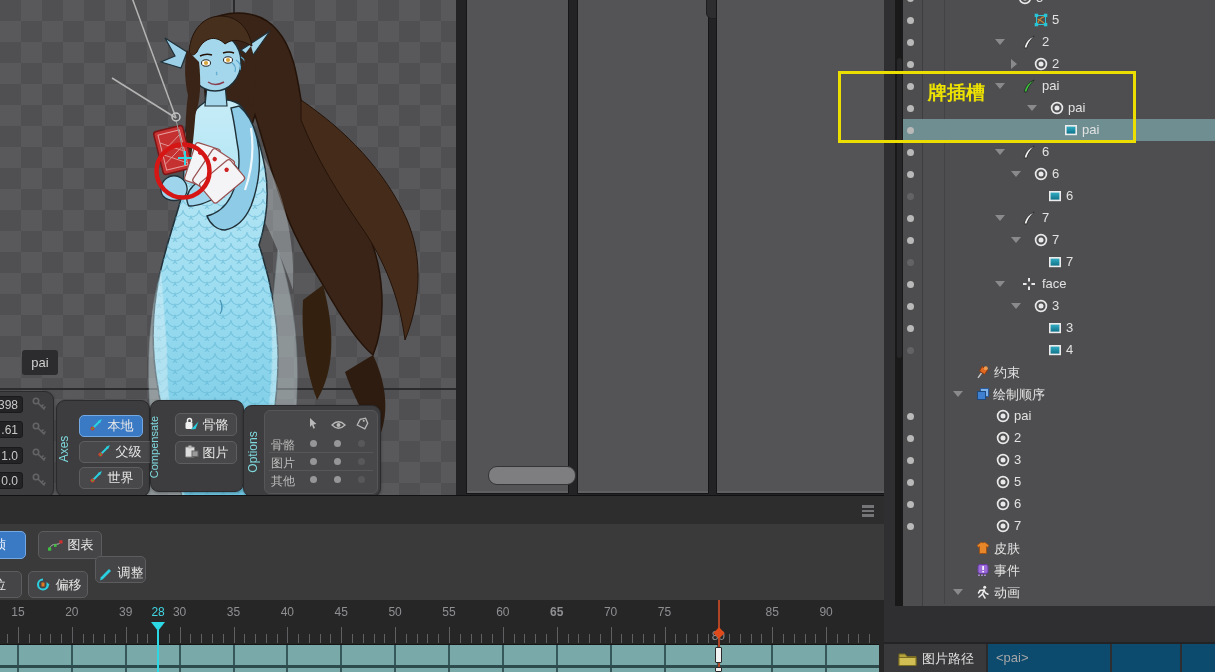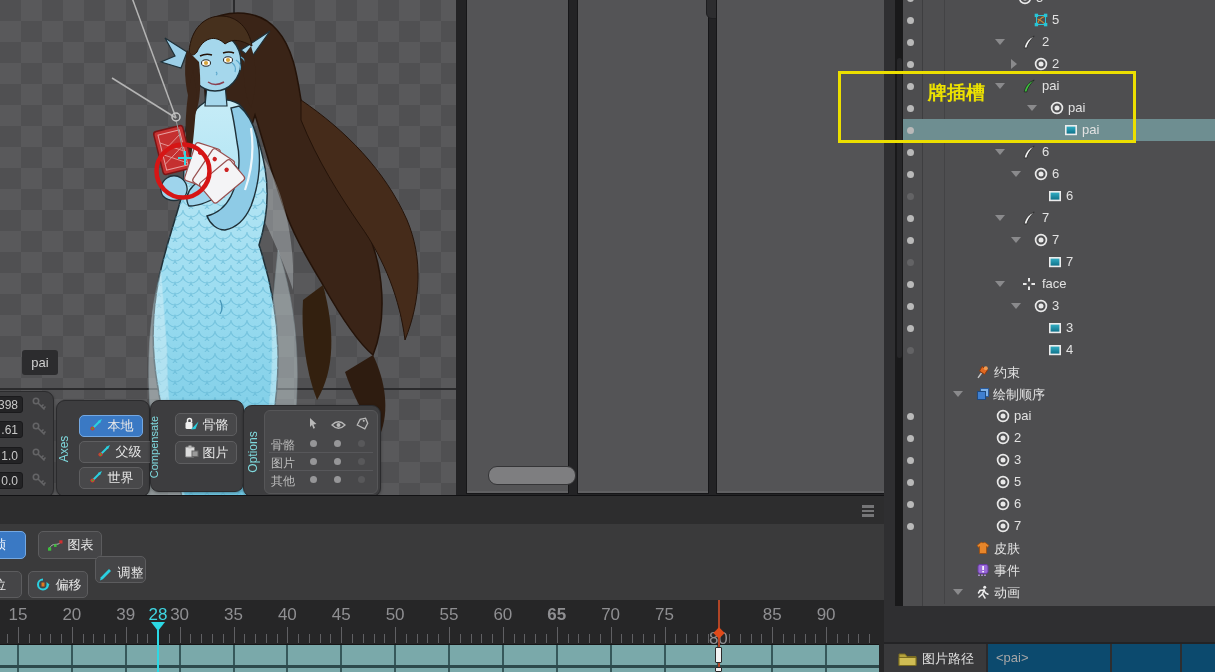--- a/index.html
+++ b/index.html
@@ -46,21 +46,21 @@
     border:1px solid #353537;border-radius:9px;}
   
   #botbar{left:0;top:495px;width:884px;height:29px;background:#2d2d2e;border-top:1px solid #121214;}
   .menu-line{position:absolute;left:862px;width:12px;height:2.5px;background:#757577;}
   #toolbar{left:0;top:524px;width:884px;height:76px;background:#3a3a3b;}
   .bbtn{position:absolute;background:#454547;border:1px solid #5c5c5e;border-radius:5px;color:#e6e6e6;
     font-size:13px;display:flex;align-items:center;justify-content:center;gap:5px;box-sizing:border-box;}
   .bbtn.primary{background:#3a79c4;border-color:#74a8e2;color:#fff;}
   
   #timeline{left:0;top:600px;width:884px;height:72px;background:#262627;}
-  .rlabel{position:absolute;top:5px;color:#8f8f92;font-size:17px;transform:translateX(-50%);}
+  .rlabel{position:absolute;top:5px;color:#8f8f92;font-size:12px;transform:translateX(-50%);}
   .rlabel.cur{color:#3fd6e2;text-align:right;}
   .tick{position:absolute;width:1px;background:#606063;}
   #dope{position:absolute;left:0;top:44px;width:879px;height:28px;background:#7aa9aa;border-top:1px solid #161617;}
   .dgrid{position:absolute;top:0;bottom:0;width:2px;background:#36585a;}
   #dope-sep{position:absolute;left:0;right:0;top:20px;height:3px;background:#2d4a4c;}
   .keyfr{position:absolute;width:7px;background:#f2f2f2;border:1px solid #2a2a2a;border-radius:1px;box-sizing:border-box;}
   #playhead-line{position:absolute;width:2px;background:#2cd8e4;}
   #playhead-tri{position:absolute;width:0;height:0;border-left:7px solid transparent;border-right:7px solid transparent;border-top:9px solid #2cd8e4;}
   #marker-line{position:absolute;width:1.5px;background:#b04526;}
   #marker-diamond{position:absolute;width:8px;height:8px;background:#e04a1a;transform:rotate(45deg);}

